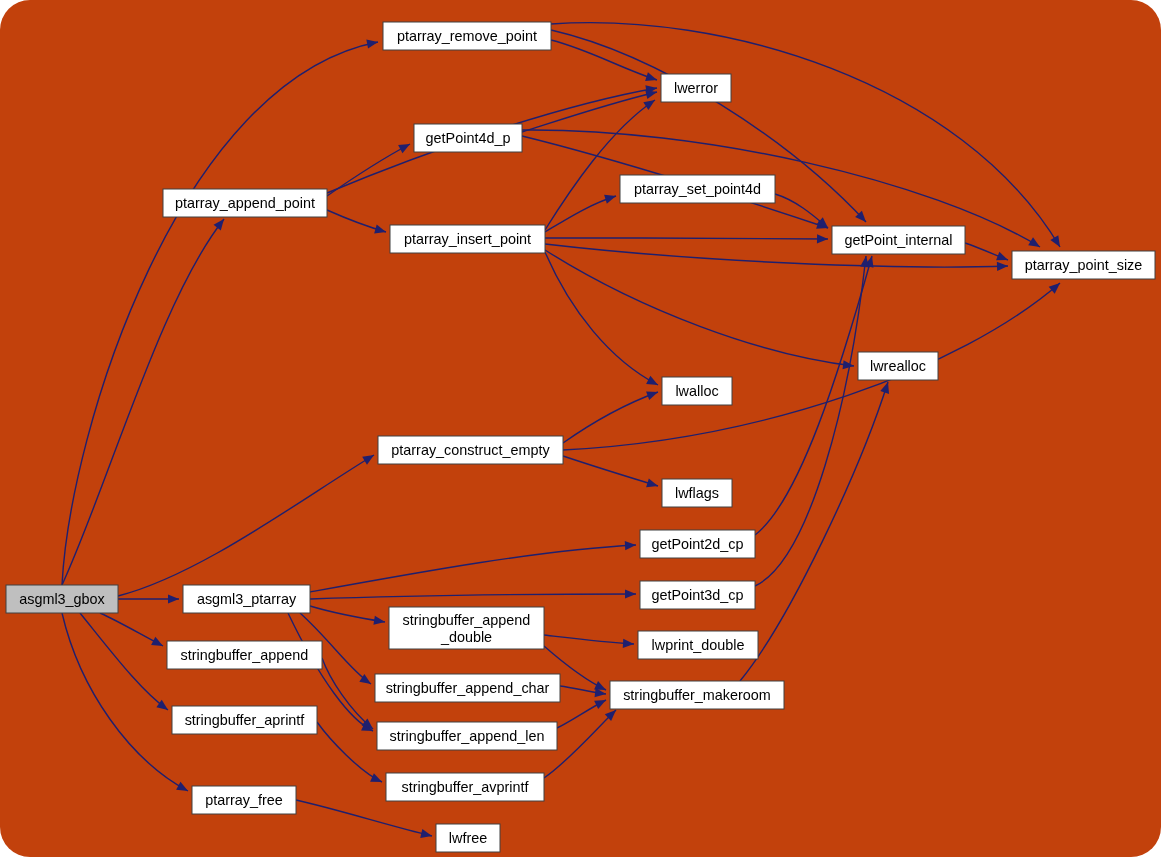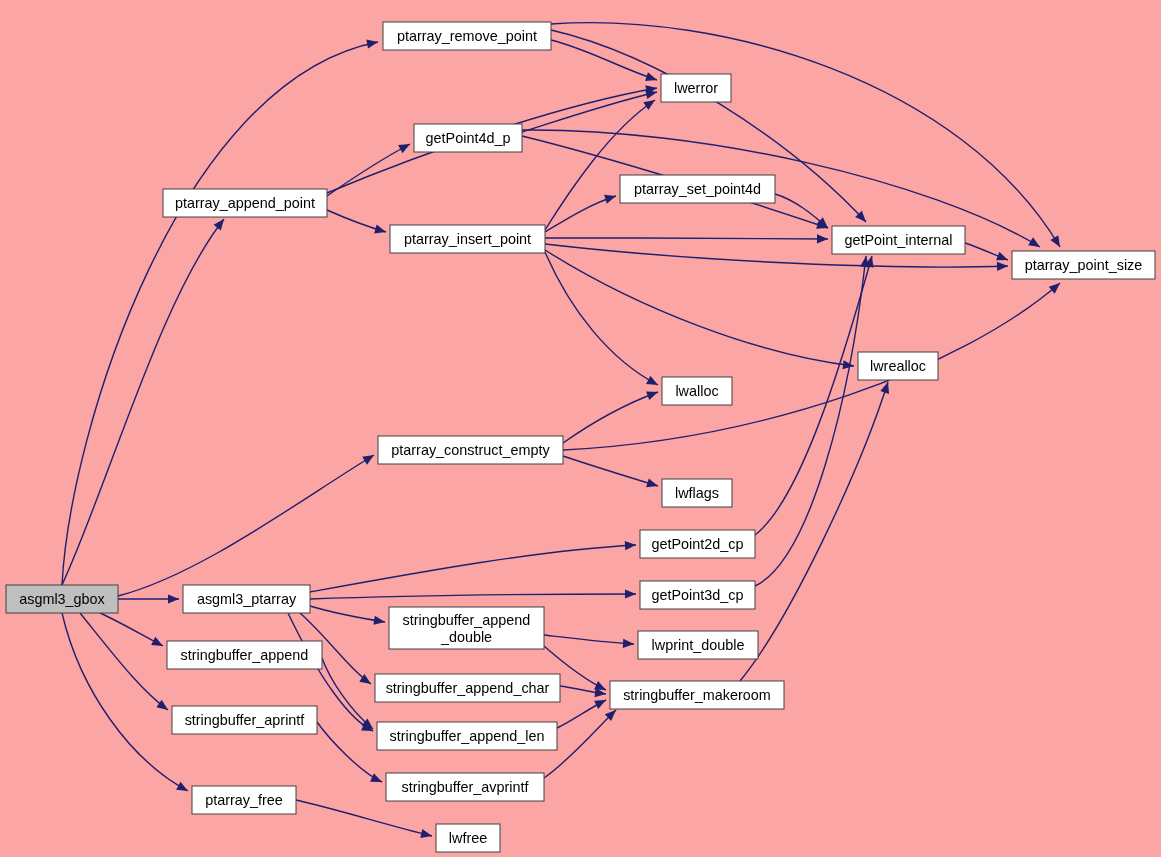--- a/index.html
+++ b/index.html
@@ -5,23 +5,24 @@
 <style>
   html, body {
     margin: 0;
     padding: 0;
     background: #ffffff;
   }
   #graph-root {
     position: relative;
     width: 1161px;
     height: 857px;
-    background: #fca5a5;
+    background: #c2410c;
     font-family: "Liberation Sans", "DejaVu Sans", sans-serif;
     overflow: hidden;
+    border-radius: 30px;
   }
   svg#callgraph {
     display: block;
     width: 1161px;
     height: 857px;
   }
   .node-rect {
     fill: #ffffff;
     stroke: #404040;
     stroke-width: 1;

